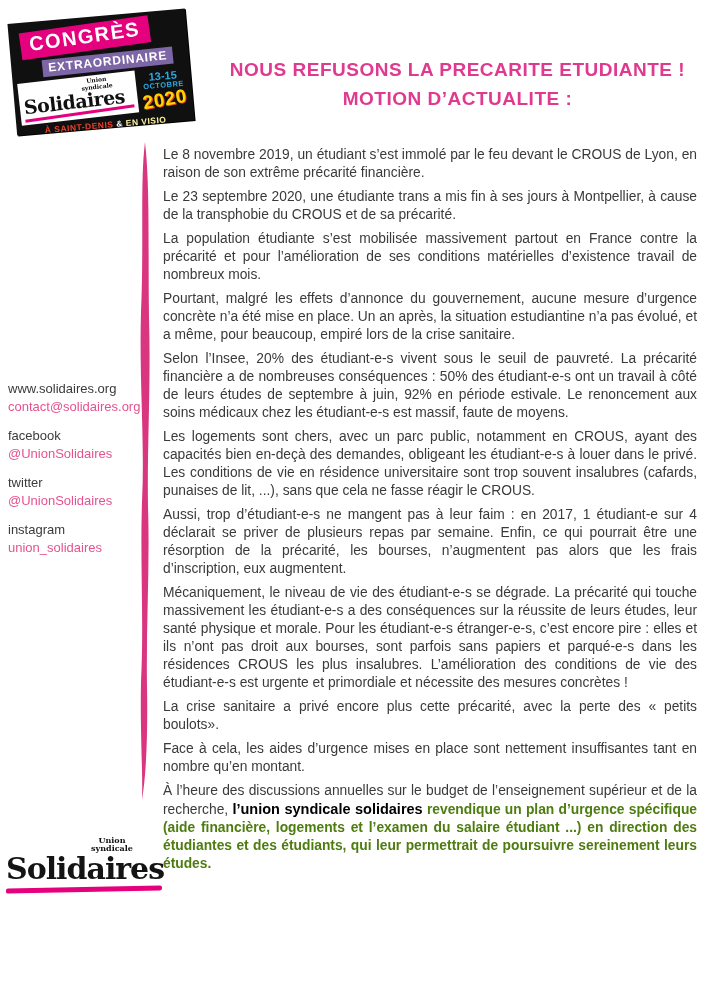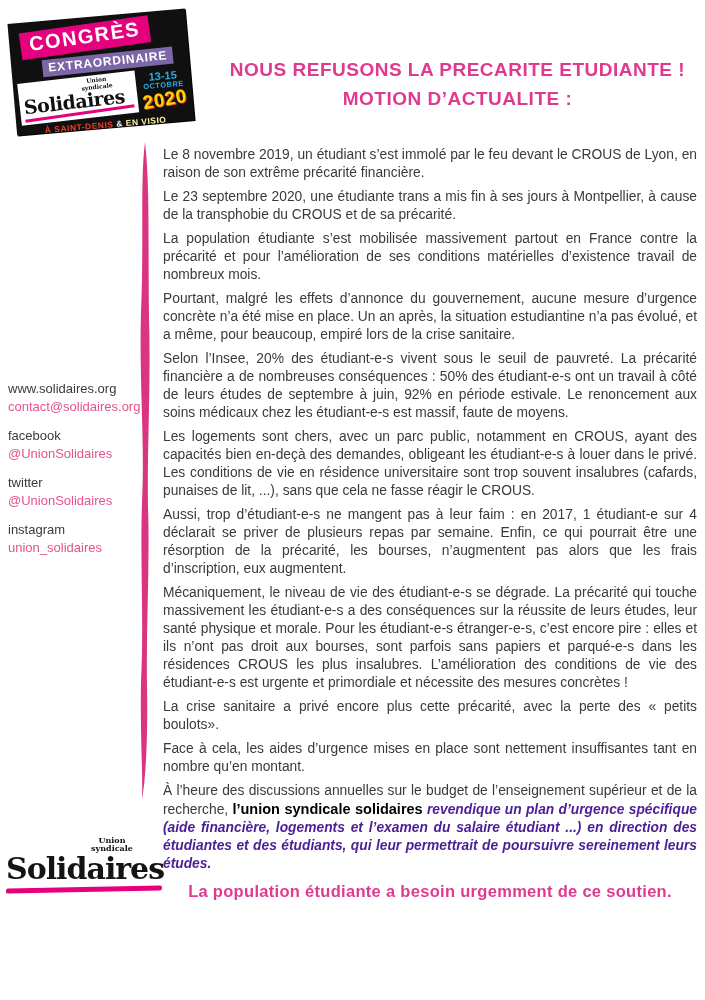--- a/index.html
+++ b/index.html
@@ -66,21 +66,21 @@
   
   .stroke { position:absolute; left:132px; top:142px; }
 
   
   .content { position:absolute; left:163px; top:146px; width:534px; }
   .content p {
     margin:0 0 6px; font-size:13.8px; line-height:18px; text-align:justify;
     color:#3a3a3a;
   }
   .hl { color:#000000; font-weight:bold; font-size:14.5px; }
-  .bold-part { font-weight:bold; color:#4c1d95;font-style:italic; }
+  .bold-part { font-weight:bold; color:#4d7c0f; }
   .closing {
     margin-top:9px; text-align:center; color:#e03a90; font-weight:bold;
     font-size:16.5px; letter-spacing:0.3px;
   }
 
   
   .footer-logo { position:absolute; left:6px; top:836px; width:162px; }
   .fl-small {
     display:block; width:48px; margin-left:82px; font-family:"DejaVu Serif", serif;
     font-weight:bold; font-size:8px; line-height:1.05; color:#111; text-align:center;
@@ -167,21 +167,20 @@
     <p>Le 23 septembre 2020, une étudiante trans a mis fin à ses jours à Montpellier, à cause de la transphobie du CROUS et de sa précarité.</p>
     <p>La population étudiante s’est mobilisée massivement partout en France contre la précarité et pour l’amélioration de ses conditions matérielles d’existence travail de nombreux mois.</p>
     <p>Pourtant, malgré les effets d’annonce du gouvernement, aucune mesure d’urgence concrète n’a été mise en place. Un an après, la situation estudiantine n’a pas évolué, et a même, pour beaucoup, empiré lors de la crise sanitaire.</p>
     <p>Selon l’Insee, 20% des étudiant-e-s vivent sous le seuil de pauvreté. La précarité financière a de nombreuses conséquences : 50% des étudiant-e-s ont un travail à côté de leurs études de septembre à juin, 92% en période estivale. Le renoncement aux soins médicaux chez les étudiant-e-s est massif, faute de moyens.</p>
     <p>Les logements sont chers, avec un parc public, notamment en CROUS, ayant des capacités bien en-deçà des demandes, obligeant les étudiant-e-s à louer dans le privé. Les conditions de vie en résidence universitaire sont trop souvent insalubres (cafards, punaises de lit, ...), sans que cela ne fasse réagir le CROUS.</p>
     <p>Aussi, trop d’étudiant-e-s ne mangent pas à leur faim : en 2017, 1 étudiant-e sur 4 déclarait se priver de plusieurs repas par semaine. Enfin, ce qui pourrait être une résorption de la précarité, les bourses, n’augmentent pas alors que les frais d’inscription, eux augmentent.</p>
     <p>Mécaniquement, le niveau de vie des étudiant-e-s se dégrade. La précarité qui touche massivement les étudiant-e-s a des conséquences sur la réussite de leurs études, leur santé physique et morale. Pour les étudiant-e-s étranger-e-s, c’est encore pire : elles et ils n’ont pas droit aux bourses, sont parfois sans papiers et parqué-e-s dans les résidences CROUS les plus insalubres. L’amélioration des conditions de vie des étudiant-e-s est urgente et primordiale et nécessite des mesures concrètes !</p>
     <p>La crise sanitaire a privé encore plus cette précarité, avec la perte des « petits boulots».</p>
     <p>Face à cela, les aides d’urgence mises en place sont nettement insuffisantes tant en nombre qu’en montant.</p>
     <p><span>À l’heure des discussions annuelles sur le budget de l’enseignement supérieur et de la recherche, </span><span class="hl">l’union syndicale solidaires</span><span class="bold-part"> revendique un plan d’urgence spécifique (aide financière, logements et l’examen du salaire étudiant ...) en direction des étudiantes et des étudiants, qui leur permettrait de poursuivre sereinement leurs études.</span></p>
-    <div class="closing">La population étudiante a besoin urgemment de ce soutien.</div>
   </main>
 
   <div class="footer-logo">
     <span class="fl-small">Union syndicale</span>
     <div class="fl-word">Solidaires</div>
     <div class="fl-underline"></div>
   </div>
 
 </div>
 

